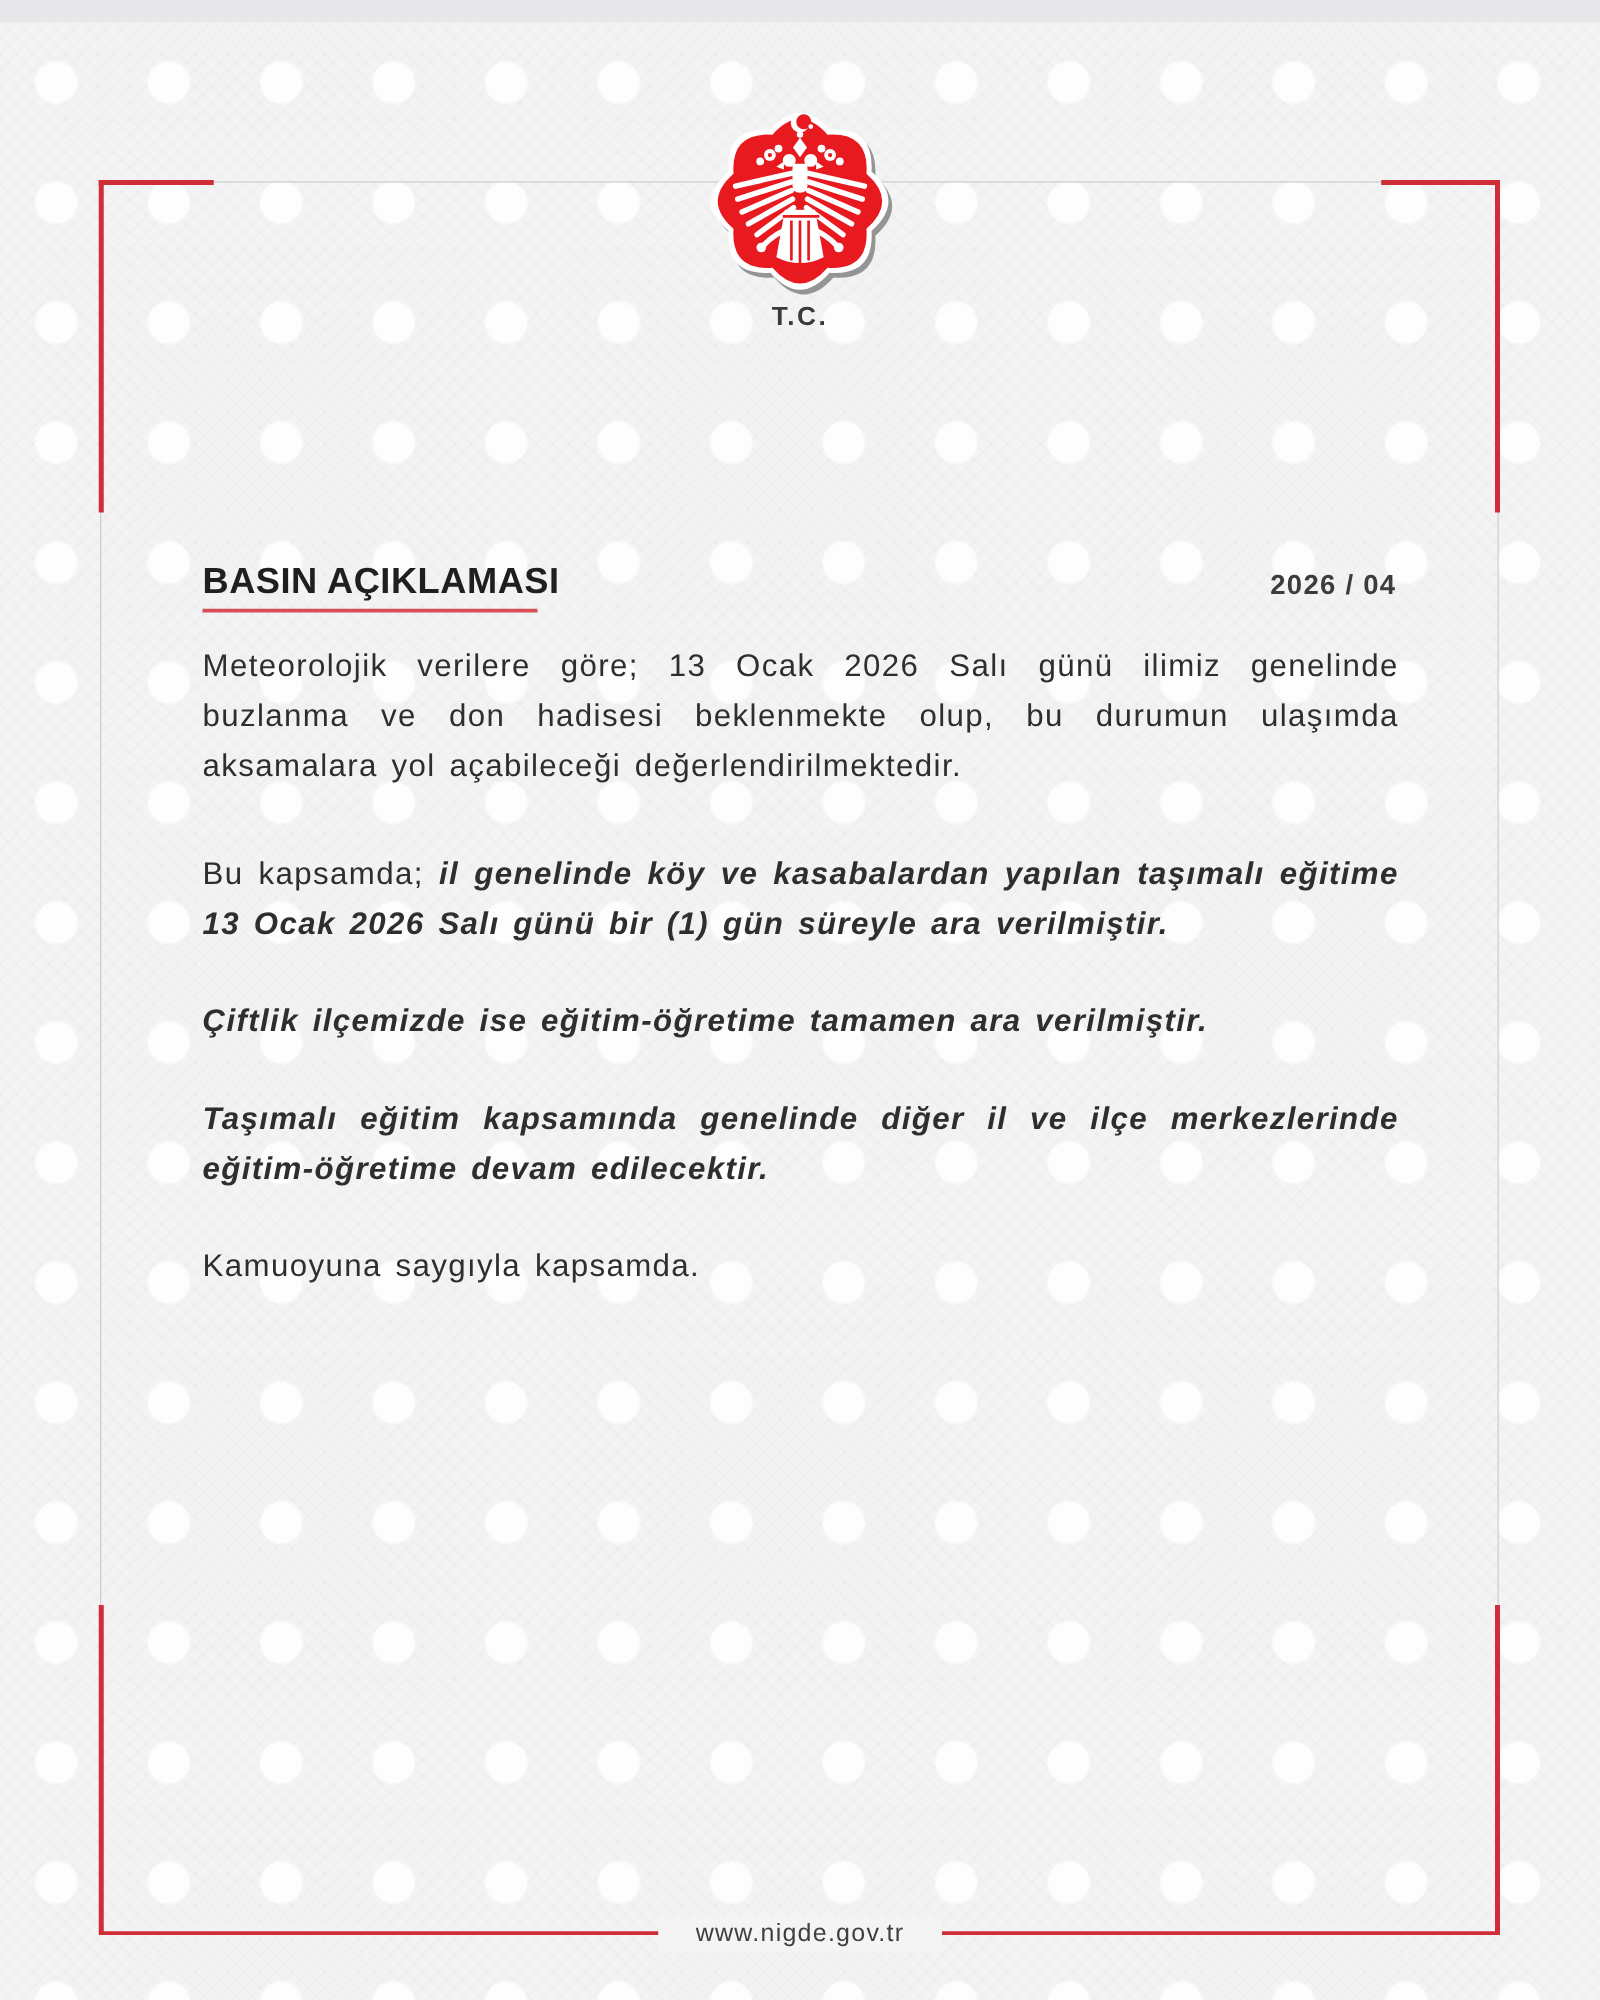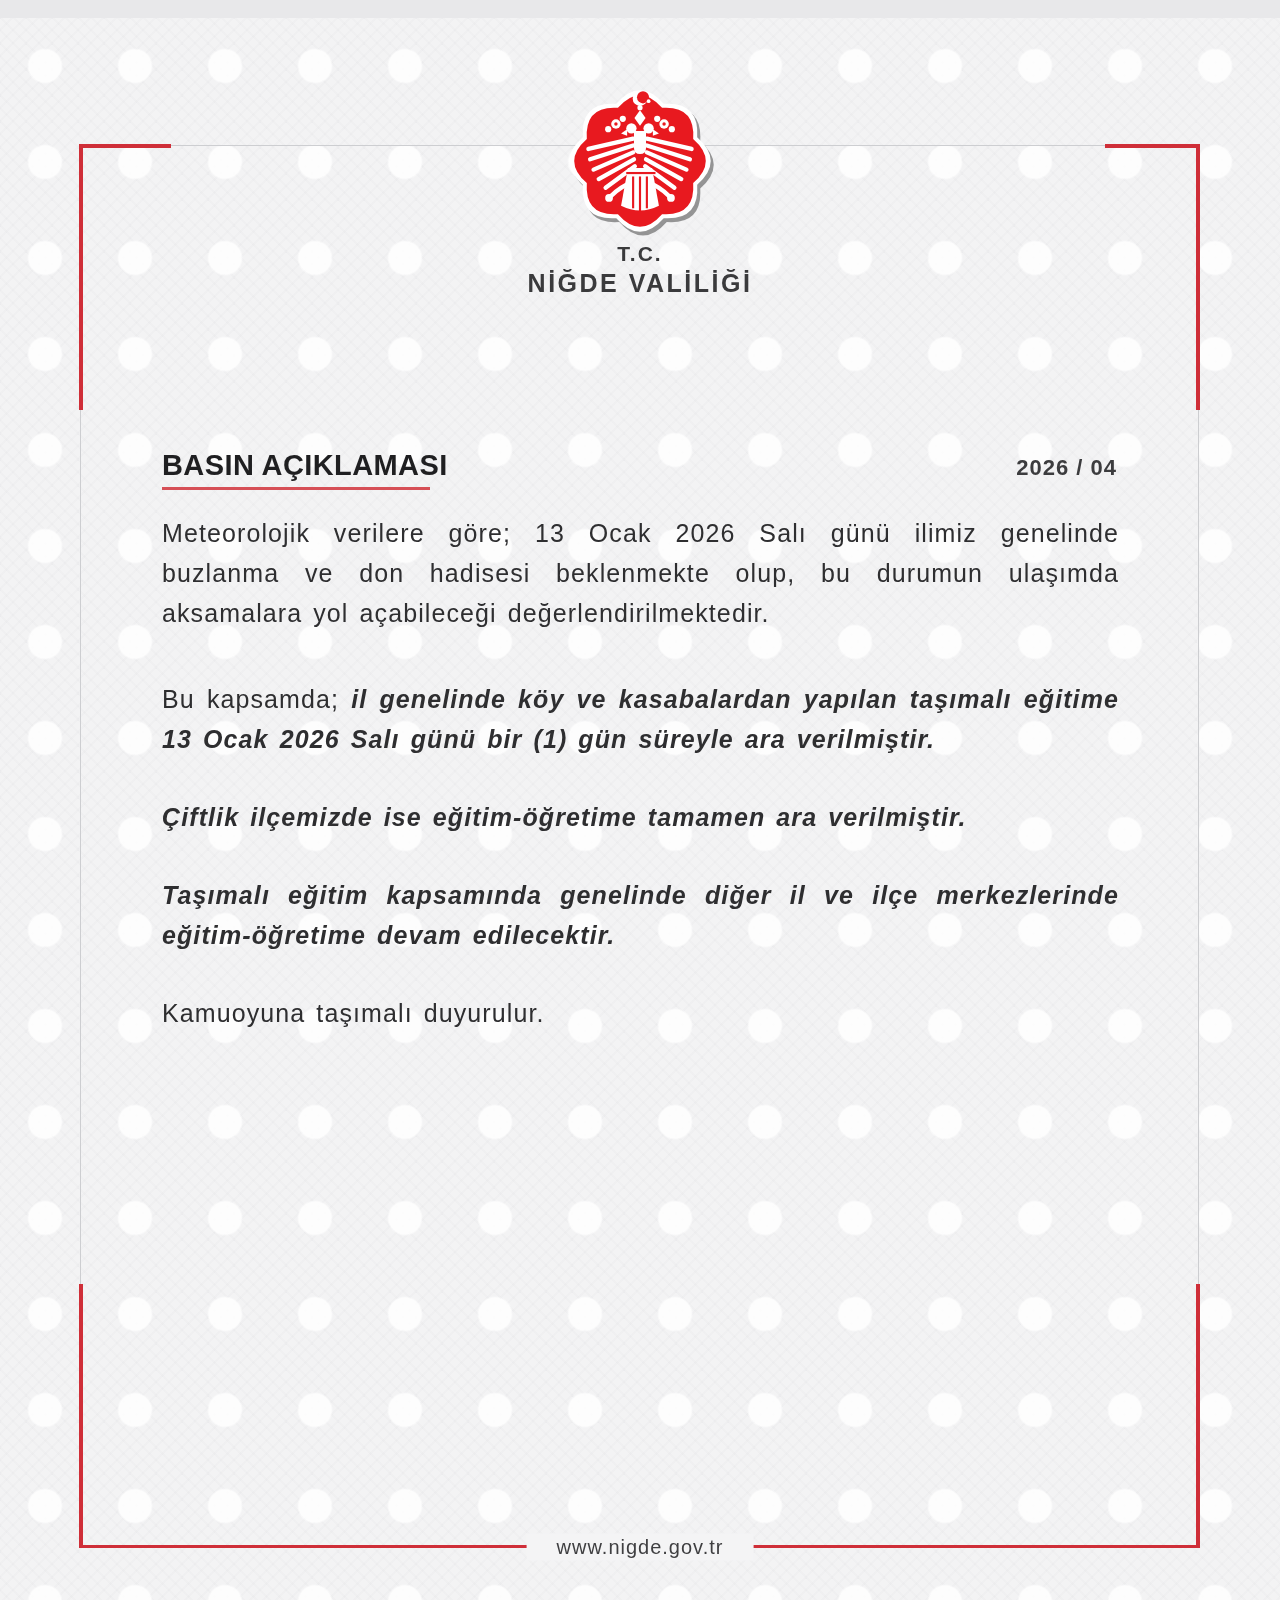--- a/index.html
+++ b/index.html
@@ -173,30 +173,29 @@
       <g stroke="#e8191f" stroke-width="2.5" fill="none">
         <path d="M84,114 L118,114"></path>
         <path d="M92,118 v37"></path>
         <path d="M100,118 v41"></path>
         <path d="M108,118 v37"></path>
       </g>
     </svg>
   </div>
 
   <div class="org-prefix">T.C.</div>
-  <div class="org-name">NİĞDE VALİLİĞİ</div>
 
 
   <div class="doc-title">BASIN AÇIKLAMASI</div>
   <div class="title-underline"></div>
   <div class="doc-ref">2026 / 04</div>
 
   <div class="body-col">
     <p class="first">Meteorolojik verilere göre; 13 Ocak 2026 Salı günü ilimiz genelinde buzlanma ve don hadisesi beklenmekte olup, bu durumun ulaşımda aksamalara yol açabileceği değerlendirilmektedir.</p>
     <p><span>Bu kapsamda; </span><span class="em">il genelinde köy ve kasabalardan yapılan taşımalı eğitime 13 Ocak 2026 Salı günü bir (1) gün süreyle ara verilmiştir.</span></p>
     <p class="emphasis plain-line">Çiftlik ilçemizde ise eğitim-öğretime tamamen ara verilmiştir.</p>
     <p class="emphasis">Taşımalı eğitim kapsamında genelinde diğer il ve ilçe merkezlerinde eğitim-öğretime devam edilecektir.</p>
-    <p class="plain-line">Kamuoyuna taşımalı duyurulur.</p>
+    <p class="plain-line">Kamuoyuna saygıyla kapsamda.</p>
   </div>
 
   <div class="footer-label">www.nigde.gov.tr</div>
 
 </div>
 
 </body></html>

